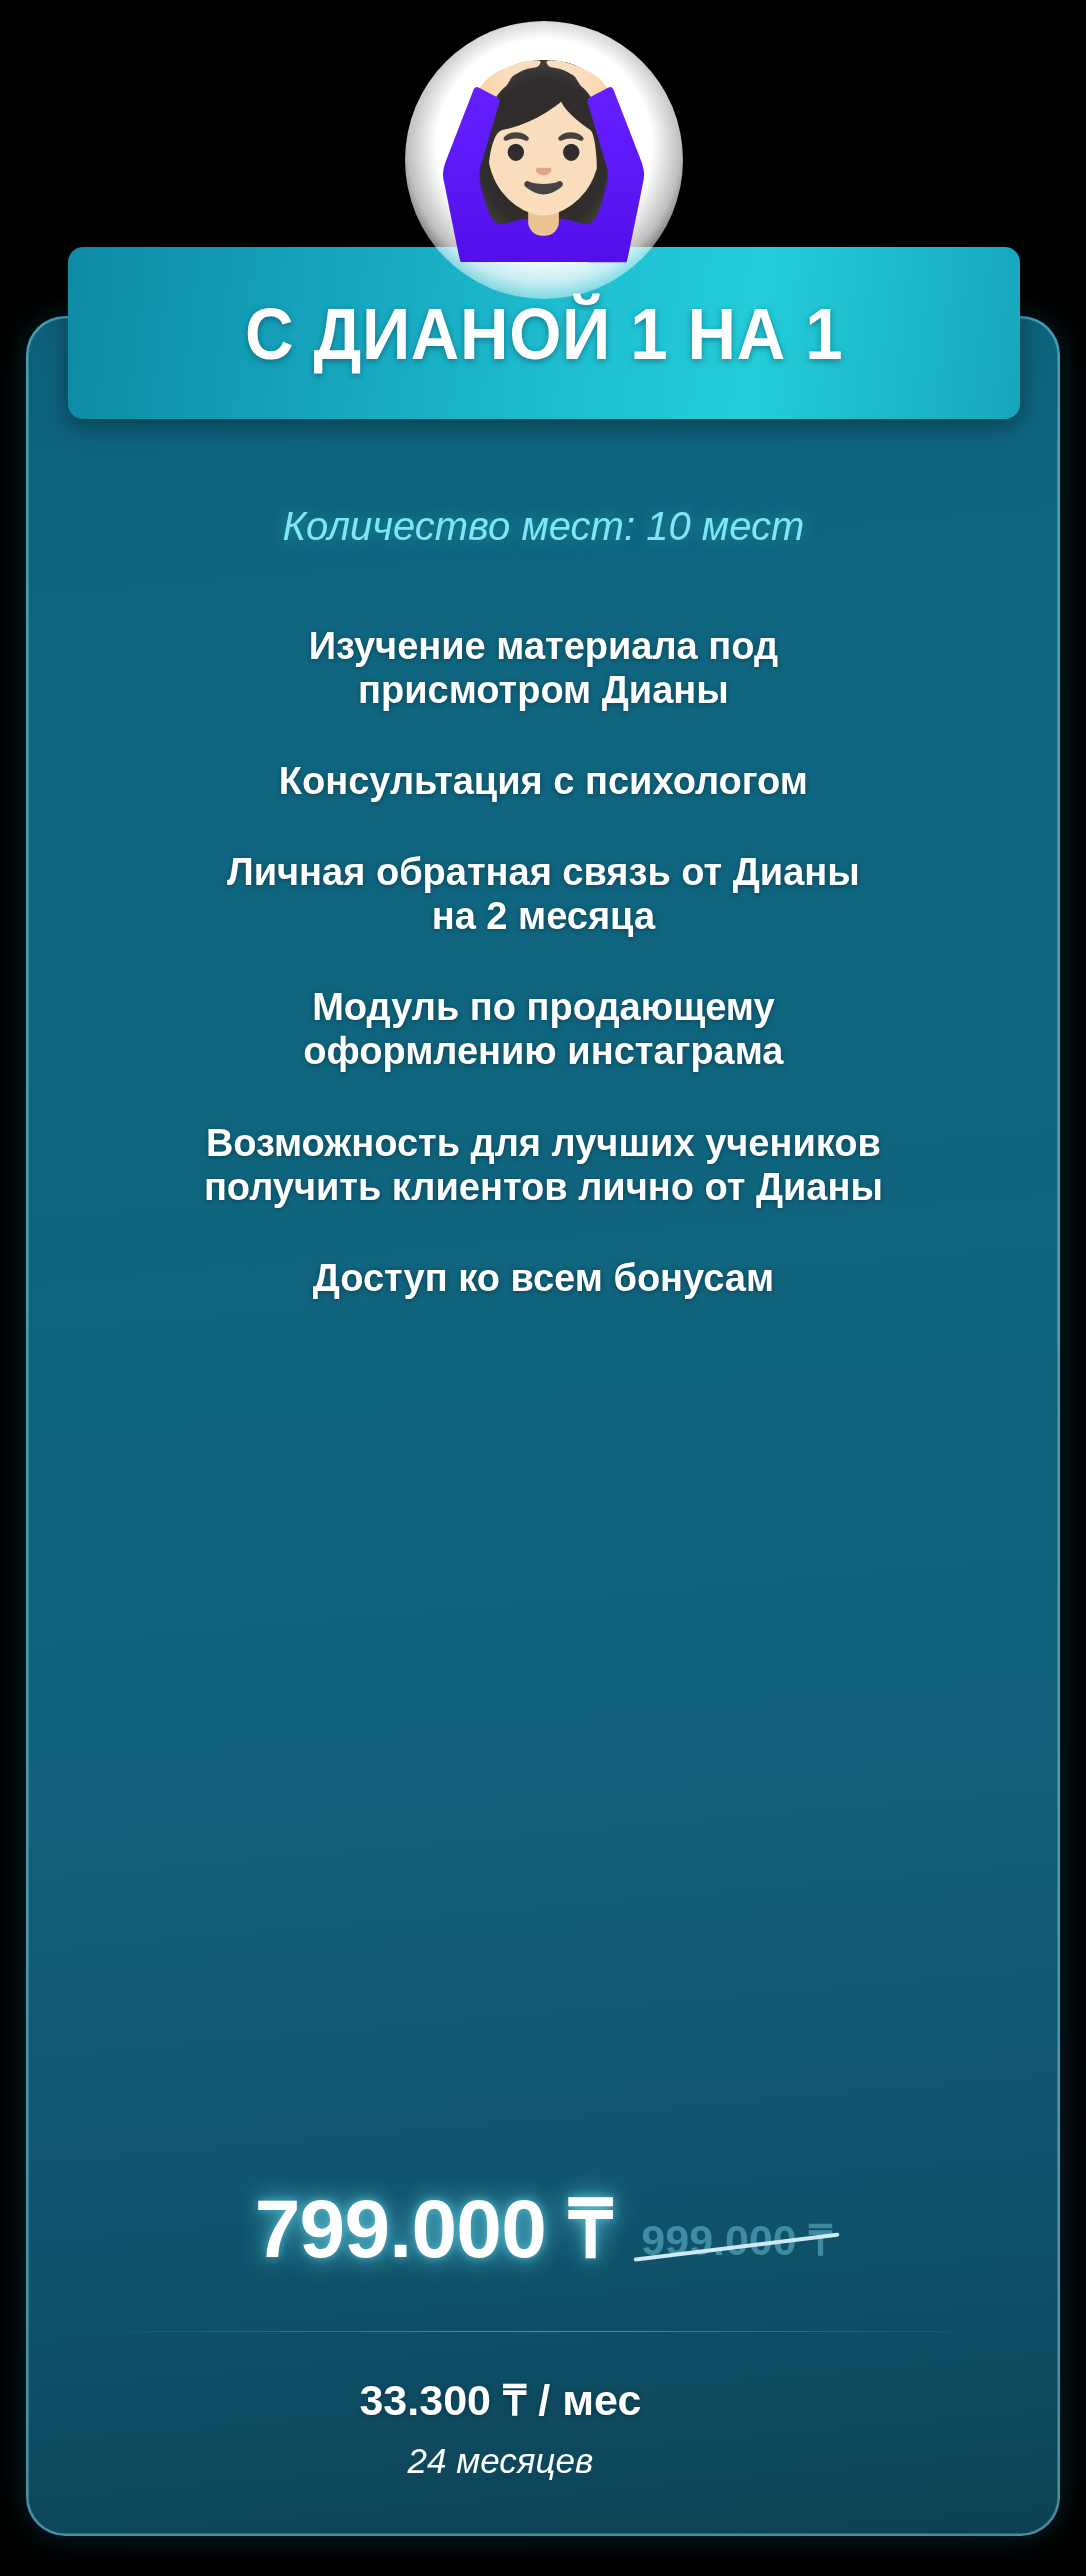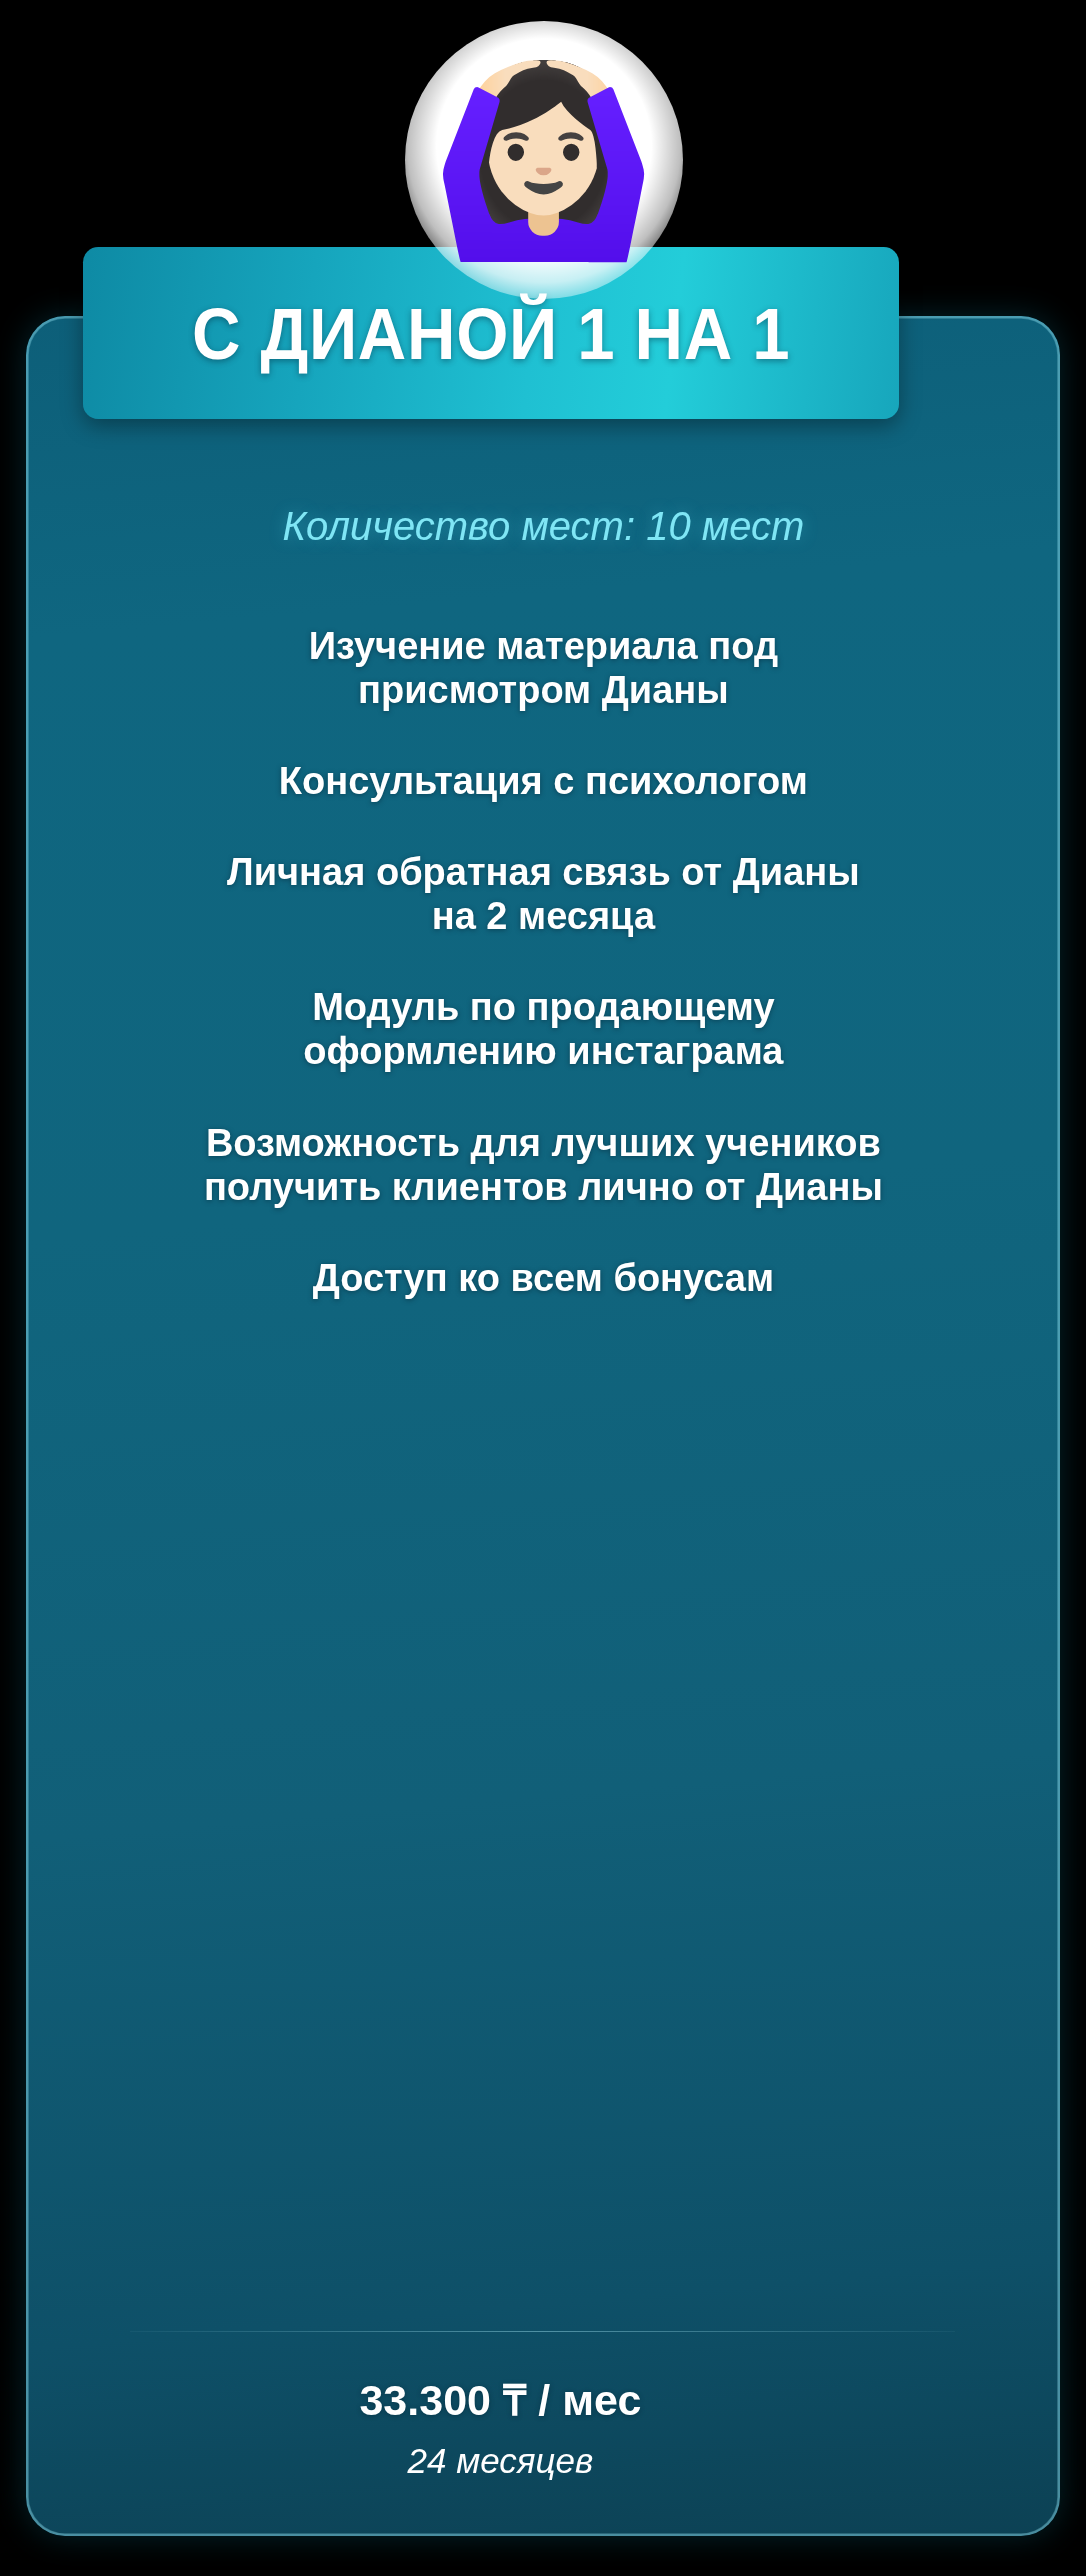--- a/index.html
+++ b/index.html
@@ -75,23 +75,23 @@
     position: absolute;
     inset: 0;
     border-radius: 39px;
     box-shadow: 0 0 0 2.8px rgba(150, 225, 240, 0.30) inset;
     pointer-events: none;
   }
 
   
   .ribbon {
     position: absolute;
-    left: 83px;
+    left: 68px;
     top: 247px;
-    width: 816px;
+    width: 952px;
     height: 172px;
     border-radius: 15.3px;
     background: linear-gradient(97deg, #0e8aa4 0%, #16a5bd 28%, #1fc0d2 55%, #23cdd9 72%, #17a6bc 100%);
     box-shadow: 0 7px 21px rgba(0, 0, 0, 0.35);
     z-index: 30;
     display: flex;
     align-items: center;
     justify-content: center;
   }
   .ribbon-title {
@@ -236,20 +236,24 @@
         <li>Личная обратная связь от Дианы
 на 2 месяца</li>
         <li>Модуль по продающему
 оформлению инстаграма</li>
         <li>Возможность для лучших учеников
 получить клиентов лично от Дианы</li>
         <li>Доступ ко всем бонусам</li>
       </ul>
     </div>
 
+    <div class="price-row">
+      <div class="price-main">799.000 ₸</div>
+      <div class="price-old">999.000 ₸</div>
+    </div>
 
     <div class="divider"></div>
 
     <div class="installment">
       <div class="installment-amount">33.300 ₸ / мес</div>
       <div class="installment-term">24 месяцев</div>
     </div>
   </div>
 
   <div class="ribbon">

